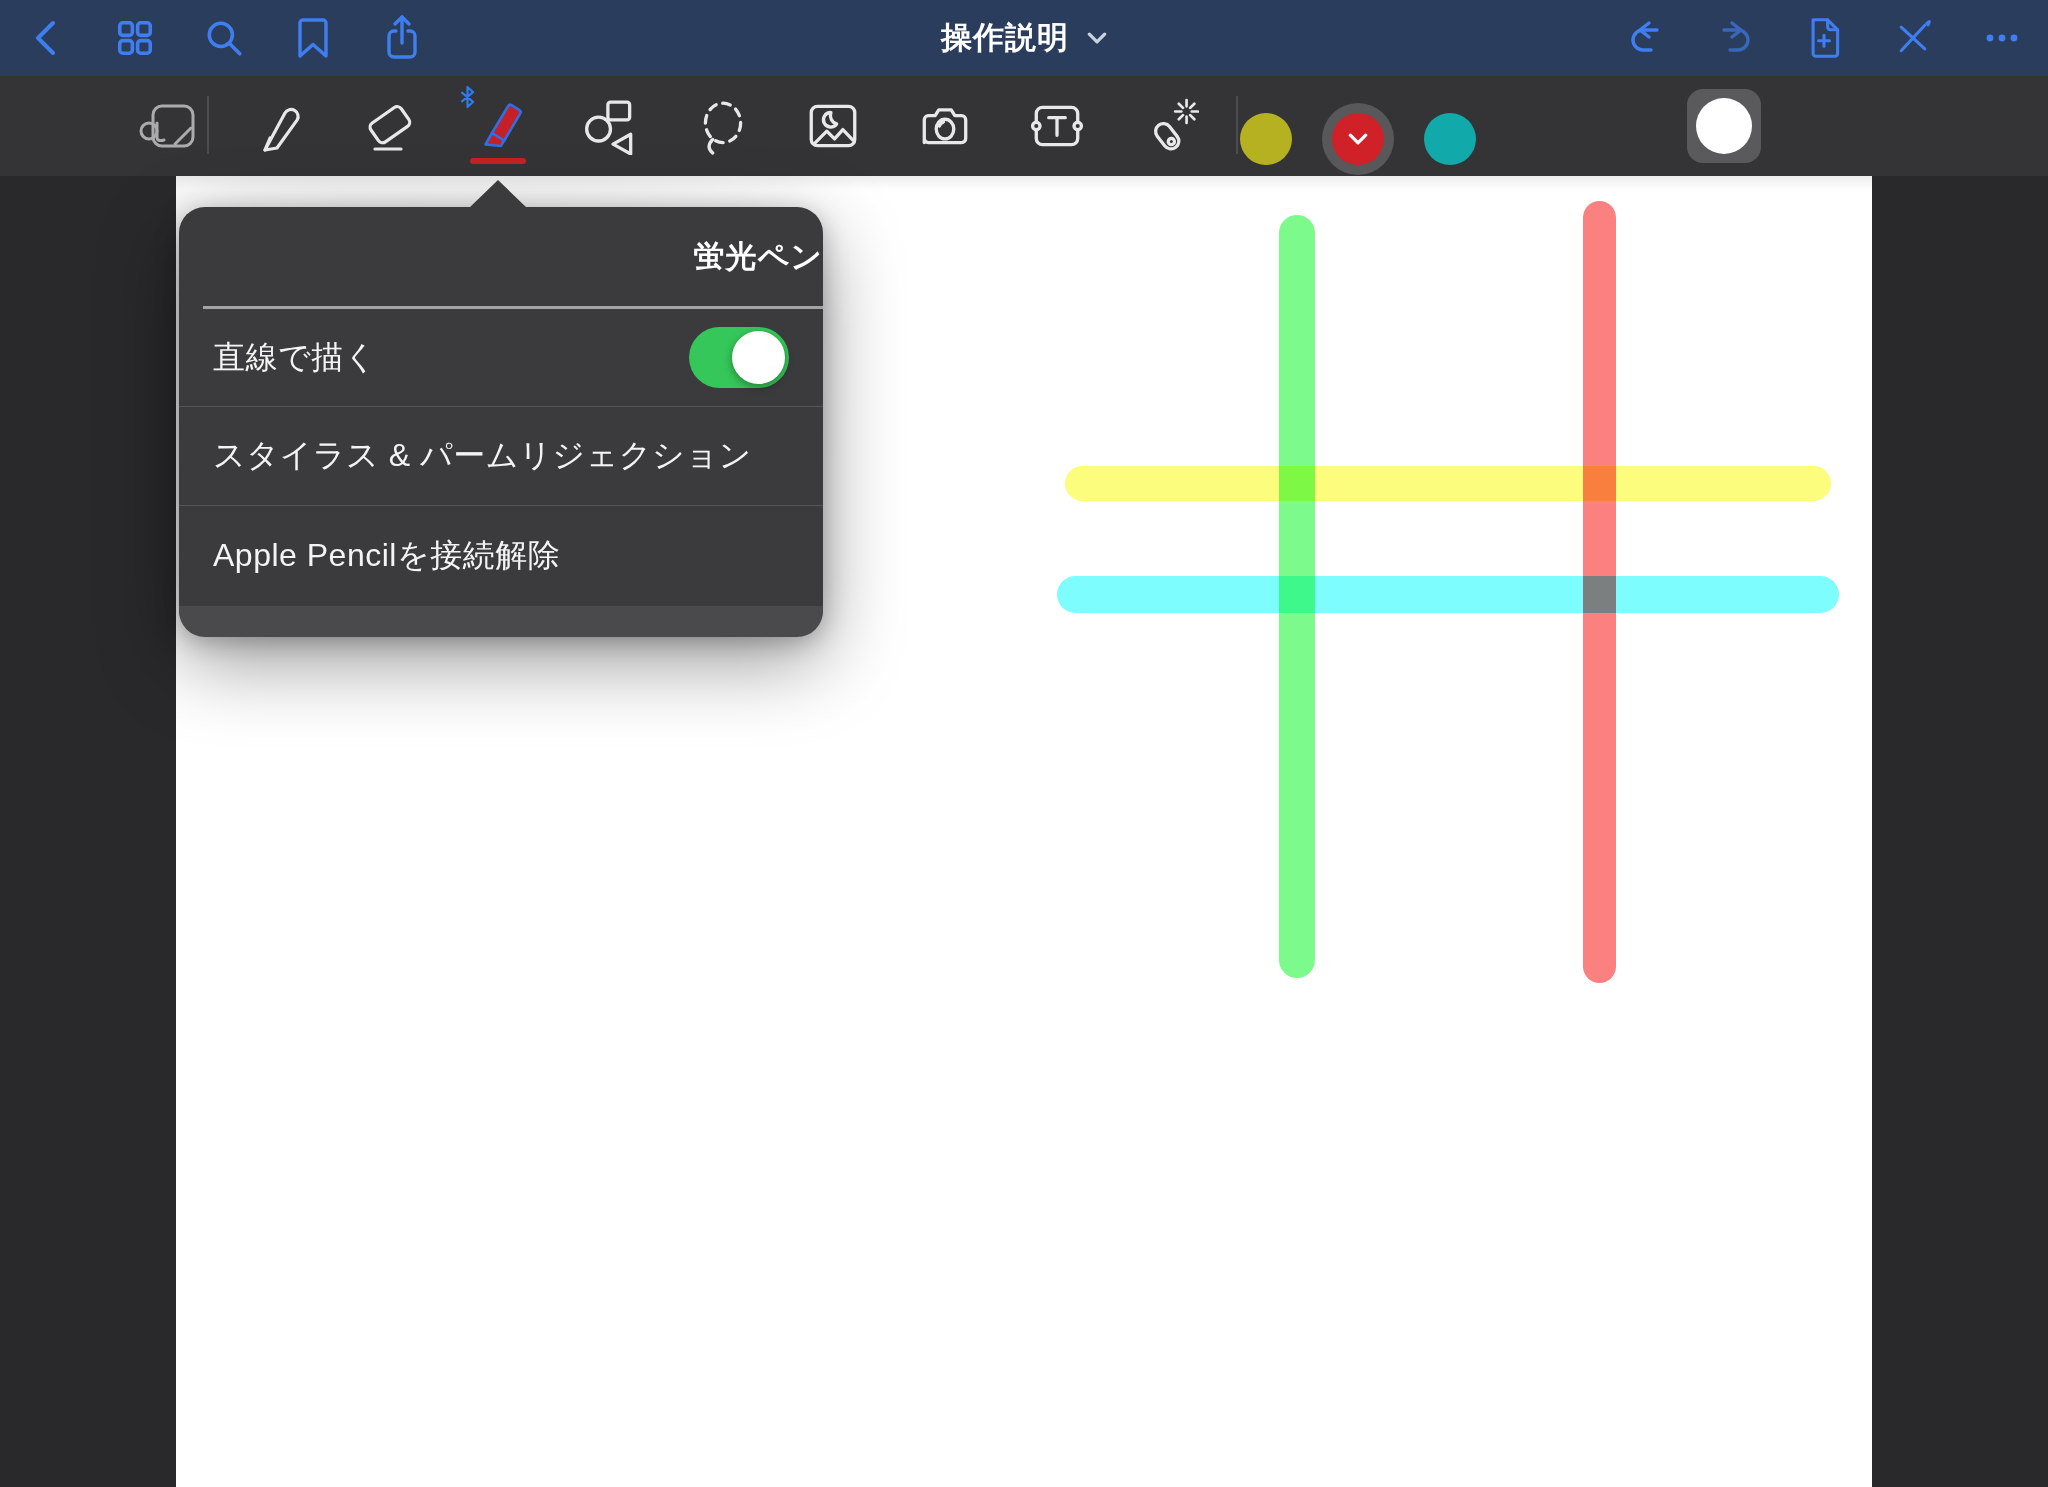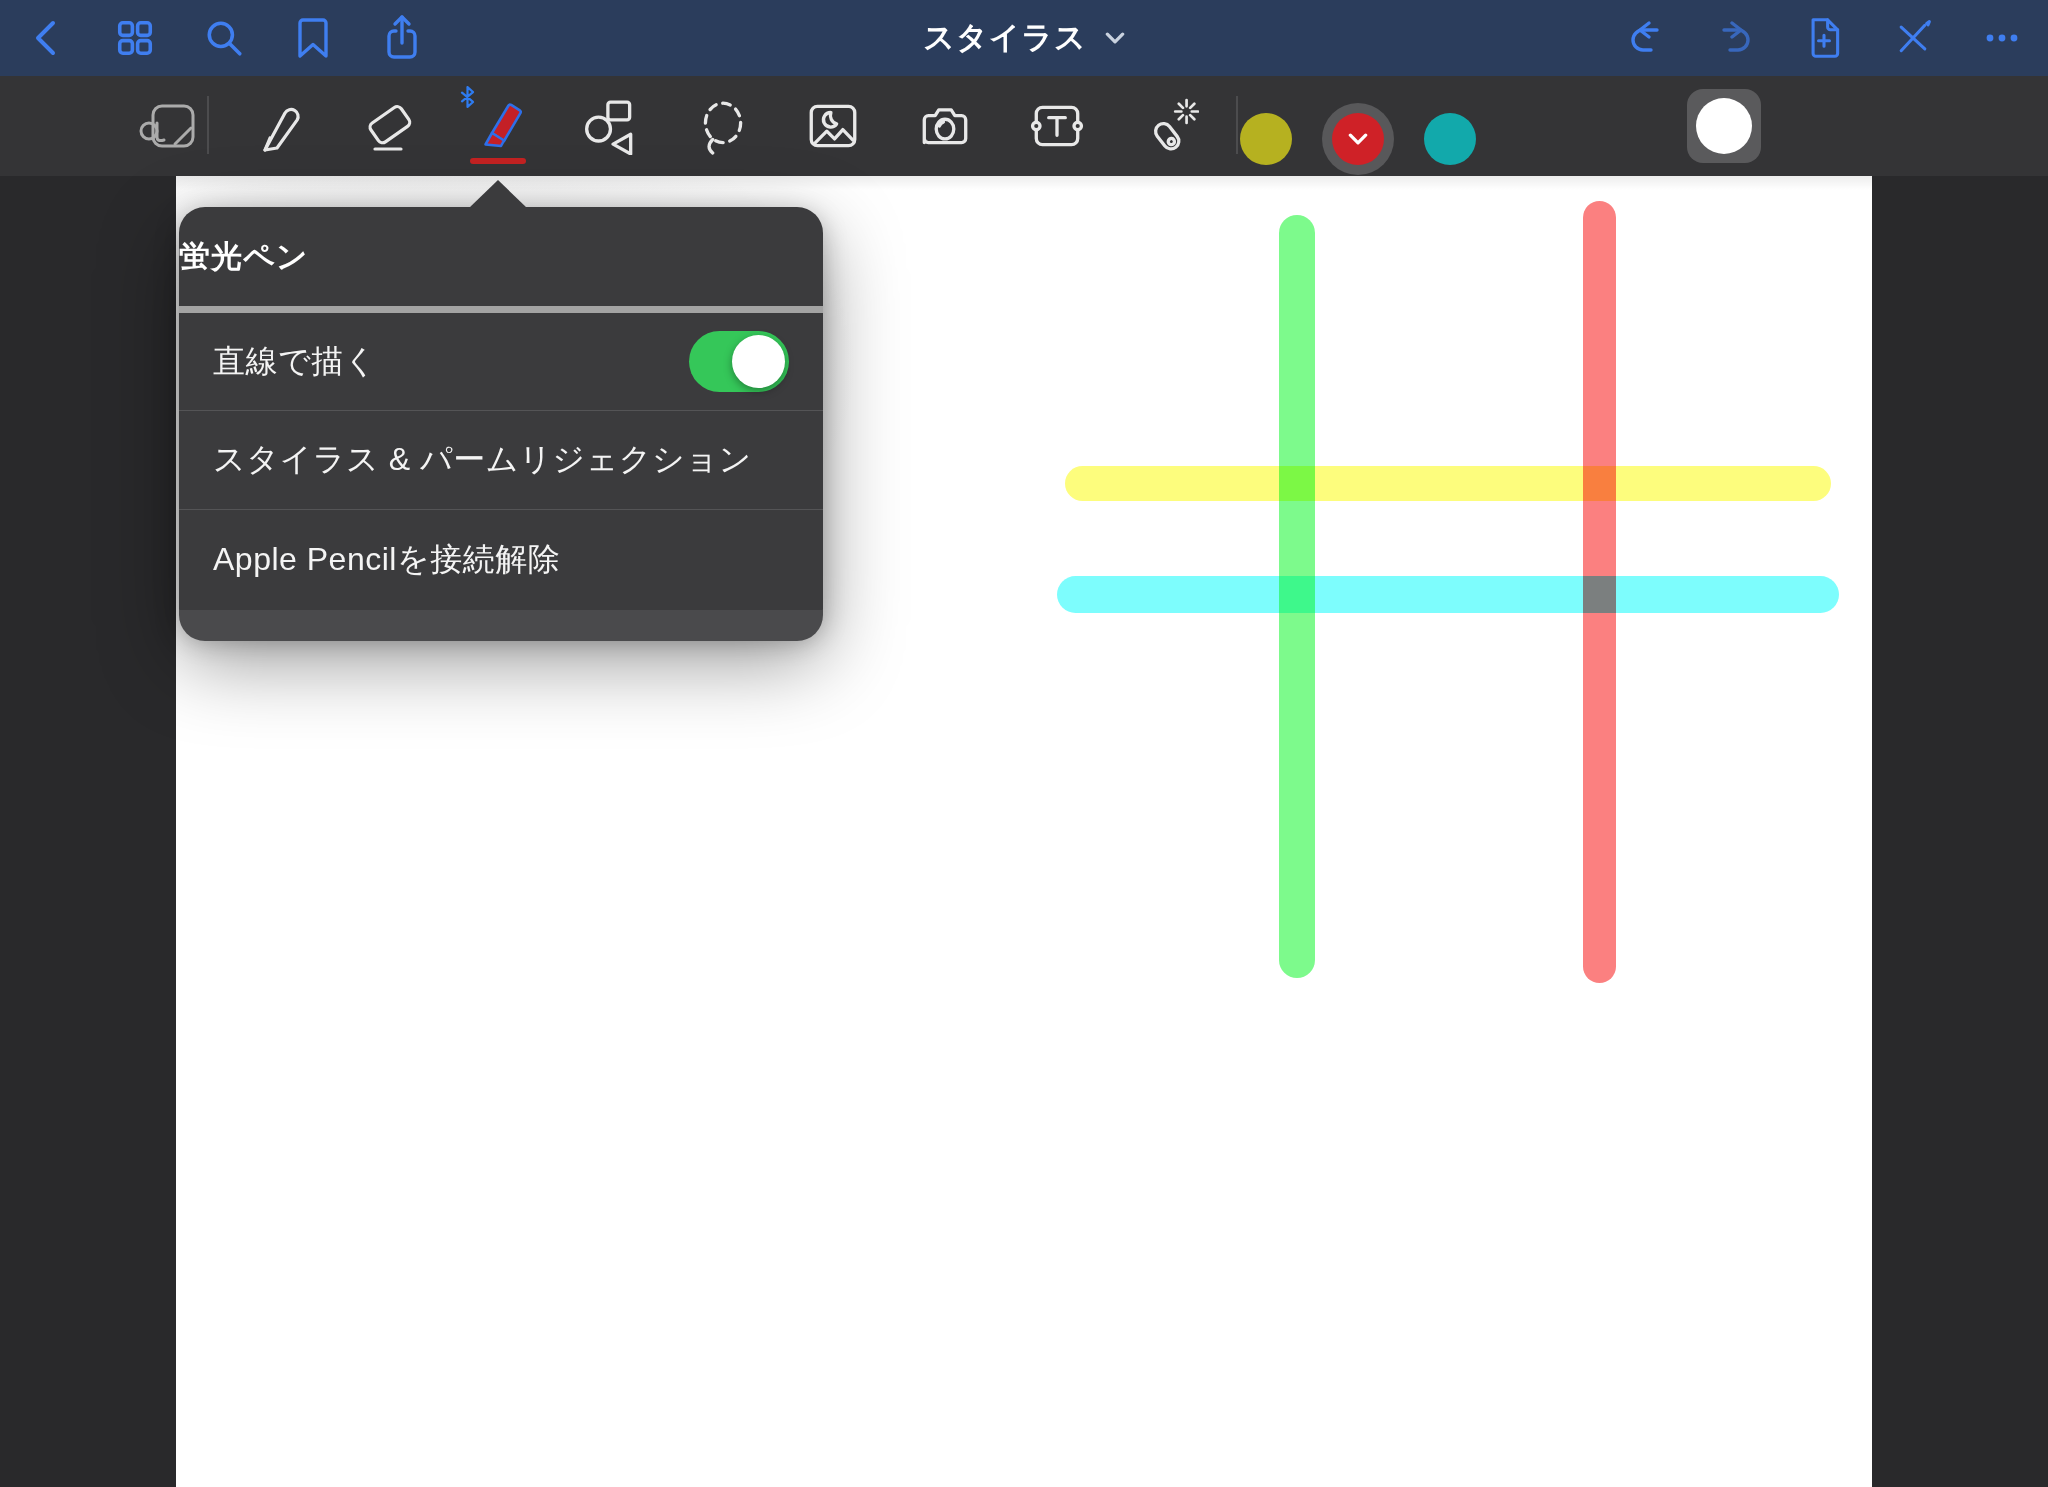--- a/index.html
+++ b/index.html
@@ -73,22 +73,23 @@
     position:absolute;left:179px;top:207px;width:644px;height:428px;
     background:#3B3B3D;border-radius:26px;z-index:40;
     box-shadow:0 26px 80px rgba(0,0,0,0.40), 0 6px 24px rgba(0,0,0,0.25);
   }
   .popover-arrow{
     position:absolute;left:290px;top:-27px;width:58px;height:28px;
     background:#3B3B3D;
     clip-path:polygon(50% 0%, 100% 100%, 0% 100%);
   }
   .pop-title-row{
-    height:99px;display:flex;align-items:center;justify-content:flex-start;
-    border-bottom:7px solid #a3a3a3;
+    height:99px;display:flex;align-items:center;justify-content:flex-end;
+    border-bottom:3px solid #a3a3a3;
+    margin-left:24px;
   }
   .pop-title{color:#FFFFFF;font-size:31px;font-weight:700;letter-spacing:1px;}
   .pop-row{
     display:flex;align-items:center;justify-content:space-between;
     padding:0 34px;border-bottom:1px solid #545456;cursor:pointer;
   }
   .pop-row .lbl{color:#F4F4F4;font-size:32px;letter-spacing:0.5px;}
   .row-1{height:97px;text-align:right;}
   .row-2{height:98px;}
   .row-3{height:100px;border-bottom:none;}
@@ -150,21 +151,21 @@
         <g class="blue-icon">
             <path d="M14 17 h-2 a5 5 0 0 0 -5 5 v16 a5 5 0 0 0 5 5 h16 a5 5 0 0 0 5 -5 V22 a5 5 0 0 0 -5 -5 h-2"></path>
             <path d="M20 3 v26"></path>
             <path d="M13 10 l7 -7 7 7"></path>
           </g>
       </svg>
     </div>
   </div>
 
   <div class="title-wrap">
-    <span class="doc-title">スタイラス</span>
+    <span class="doc-title">操作説明</span>
     <svg width="20" height="12" viewBox="0 0 18 11">
         <path d="M2 2 l7 7 7 -7" stroke="#C9D2DF" stroke-width="3" fill="none" stroke-linecap="round" stroke-linejoin="round"></path>
       </svg>
   </div>
 
   <div class="topbar-right">
     <div class="nav-btn">
       <svg width="40" height="40" viewBox="0 0 40 40">
         <g class="blue-icon">
             <path d="M31 12 H17 a10 10 0 0 0 0 20 h8"></path>

